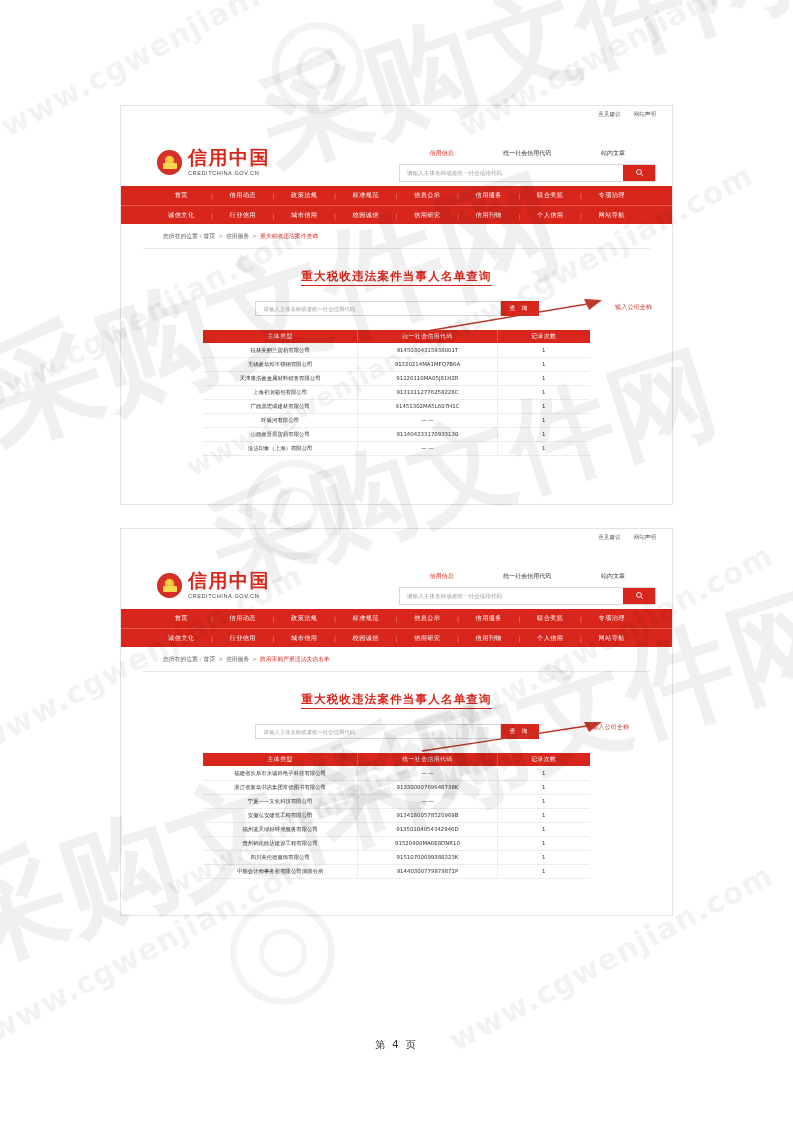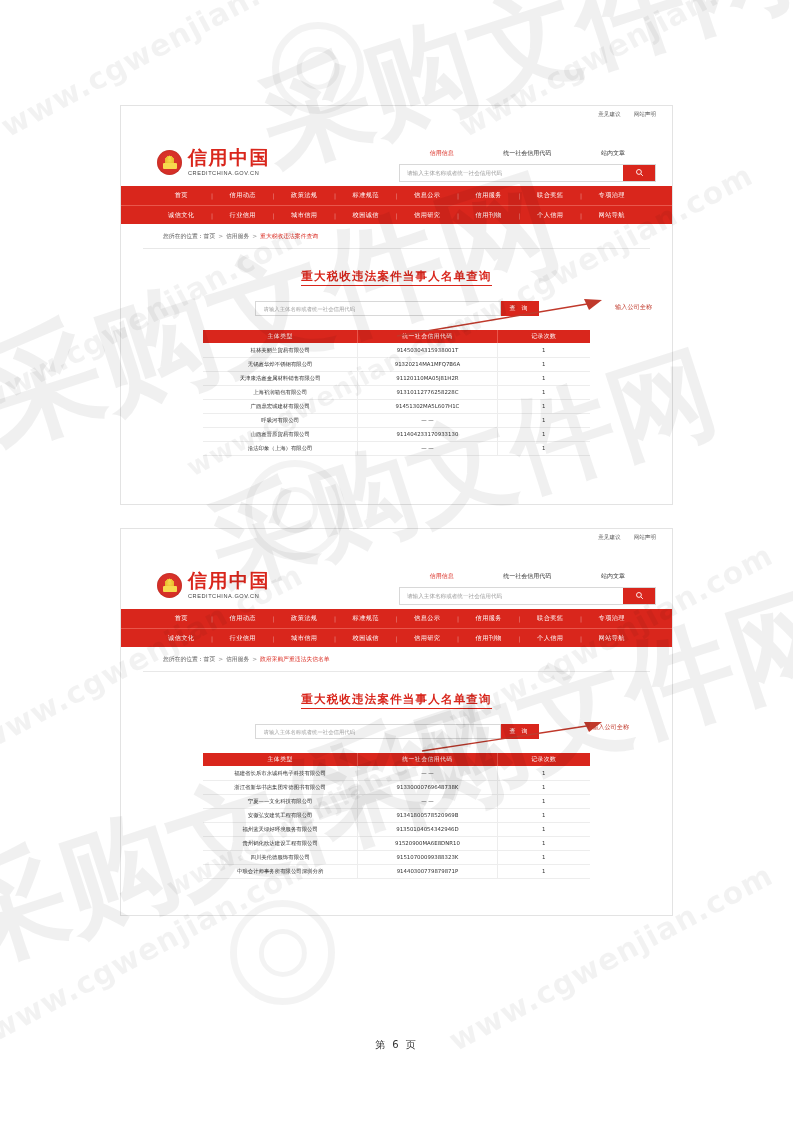--- a/index.html
+++ b/index.html
@@ -651,15 +651,15 @@
       </div>
     </div>
   </div>
 
   <svg class="annot" style="left:420px; top:718px; width:190px; height:35px;" viewBox="0 0 190 35">
     <line x1="2" y1="33" x2="173" y2="7" stroke="#c0392b" stroke-width="1.4"></line>
     <polygon points="182,4 164,4 169,14" fill="#c0392b"></polygon>
   </svg>
   <div class="annot-label" style="left:592px; top:723px; z-index:31;">输入公司全称</div>
 
-  <div class="pg-footer">第 6 页</div>
+  <div class="pg-footer">第 4 页</div>
 
 </div>
 
 </body></html>

